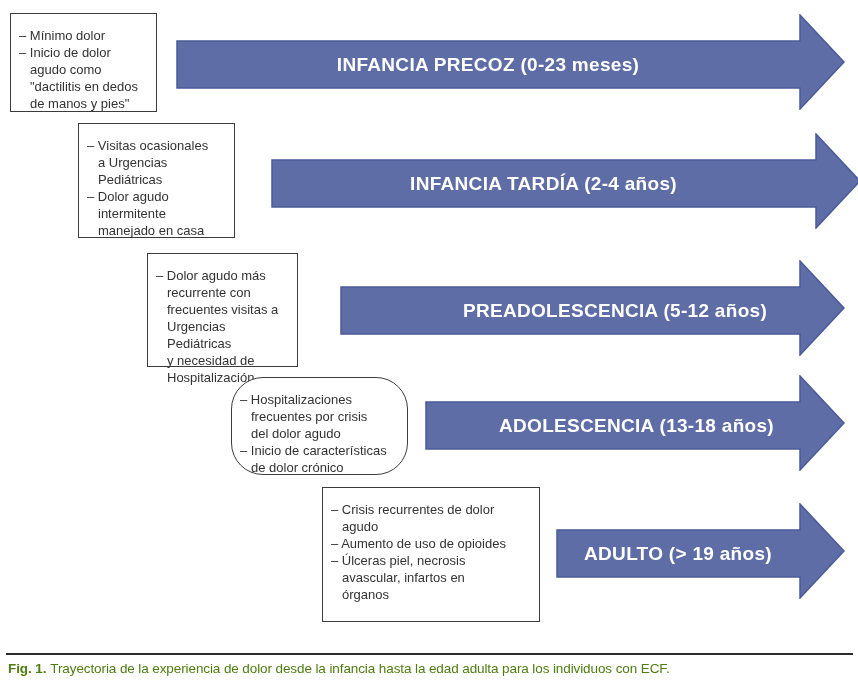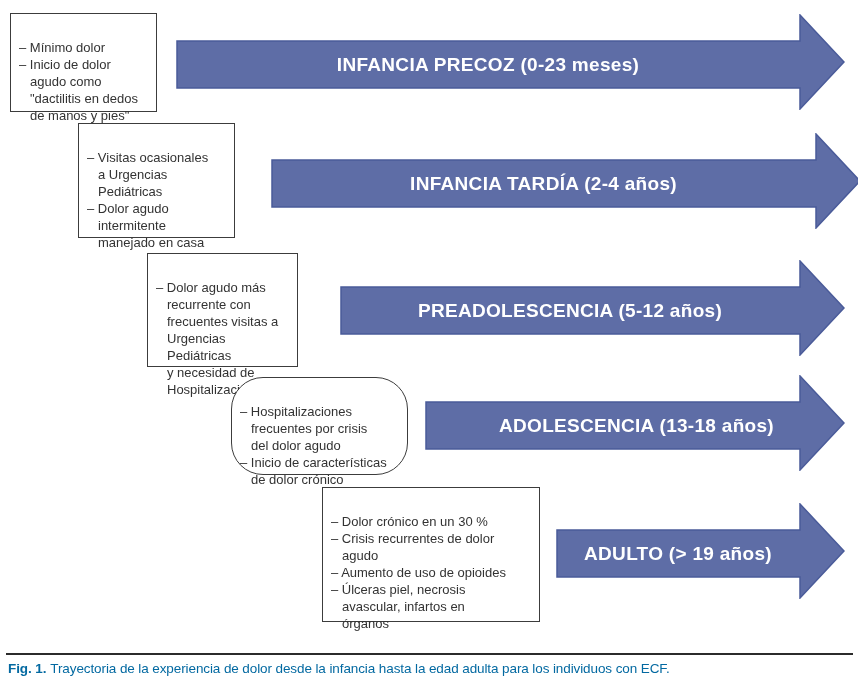--- a/index.html
+++ b/index.html
@@ -14,21 +14,21 @@
     height: 692px;
     background: #ffffff;
     overflow: hidden;
   }
   
   .note-box {
     position: absolute;
     box-sizing: border-box;
     background: #ffffff;
     border: 1.5px solid #3c3c3c;
-    padding: 25px 4px 6px 8px;
+    padding: 13px 4px 6px 8px;
     color: #333333;
     font-size: 13px;
     line-height: 17px;
   }
   .note-item {
     white-space: pre-line;
     padding-left: 11px;
     text-indent: -11px;
   }
   .note-item::before { content: "– "; }
@@ -62,21 +62,21 @@
     right: 5px;
     top: 653px;
     height: 2px;
     background: #2b2b2b;
   }
   .caption {
     position: absolute;
     left: 8px;
     top: 661px;
     font-size: 13.5px;
-    color: #0369a1;
+    color: #4d7c0f;
     letter-spacing: -0.1px;
   }
   .caption .fig-label { font-weight: bold; margin-right: 4px; }
 </style>
 </head>
 <body>
 
 <div class="canvas">
 
   <div class="note-box" style="left:10px; top:13px; width:147px; height:99px;">
@@ -113,39 +113,38 @@
 recurrente con
 frecuentes visitas a
 Urgencias Pediátricas
 y necesidad de
 Hospitalización</div>
   </div>
   <div class="stage-arrow" style="left:340px; top:260px; width:505px; height:96px;">
     <svg width="505" height="96" viewBox="0 0 505 96">
       <polygon class="arrow-poly" points="1,27 460,27 460,1 504,48 460,95 460,74 1,74"></polygon>
     </svg>
-    <span class="arrow-label" style="width:460px;">PREADOLESCENCIA (5-12 años)</span>
+    <span class="arrow-label" style="width:460px;padding-left:45px;">PREADOLESCENCIA (5-12 años)</span>
   </div>
 
   <div class="note-box" style="left:231px; top:377px; width:177px; height:98px;border-radius:32px;">
     <div class="note-item">Hospitalizaciones
 frecuentes por crisis
 del dolor agudo</div>
     <div class="note-item">Inicio de características
 de dolor crónico</div>
   </div>
   <div class="stage-arrow" style="left:425px; top:375px; width:420px; height:96px;">
     <svg width="420" height="96" viewBox="0 0 420 96">
       <polygon class="arrow-poly" points="1,27 375,27 375,1 419,48 375,95 375,74 1,74"></polygon>
     </svg>
     <span class="arrow-label" style="width:375px;margin-left:24px;">ADOLESCENCIA (13-18 años)</span>
   </div>
 
   <div class="note-box" style="left:322px; top:487px; width:218px; height:135px;">
-    <div class="note-item">Dolor crónico en un 30 %</div>
     <div class="note-item">Crisis recurrentes de dolor
 agudo</div>
     <div class="note-item">Aumento de uso de opioides</div>
     <div class="note-item">Úlceras piel, necrosis
 avascular, infartos en
 órganos</div>
   </div>
   <div class="stage-arrow" style="left:556px; top:503px; width:289px; height:96px;">
     <svg width="289" height="96" viewBox="0 0 289 96">
       <polygon class="arrow-poly" points="1,27 244,27 244,1 288,48 244,95 244,74 1,74"></polygon>

